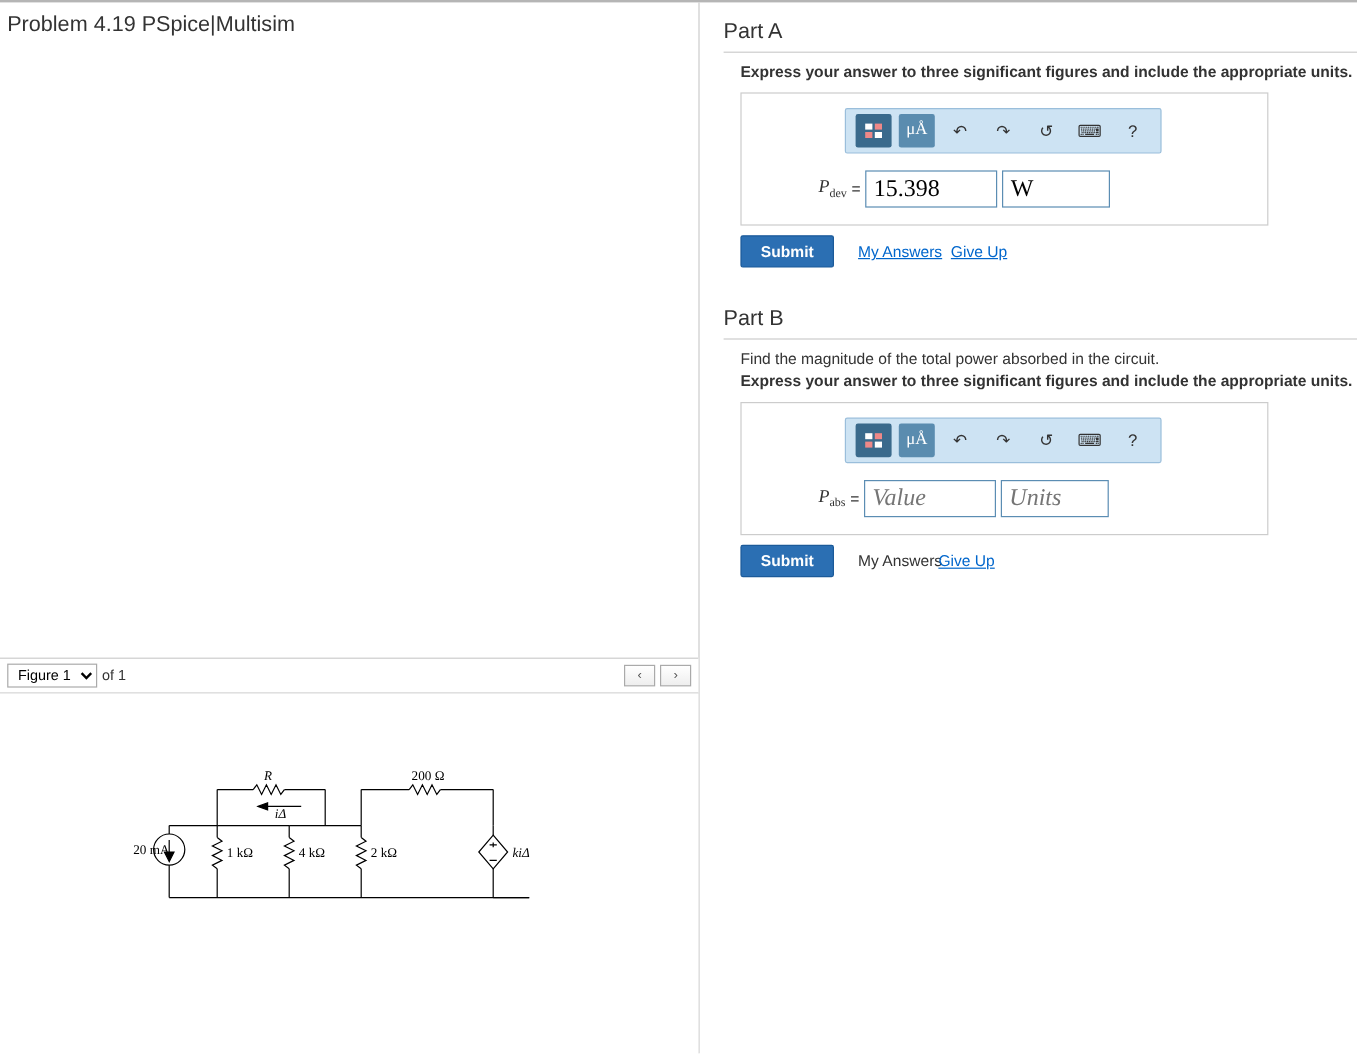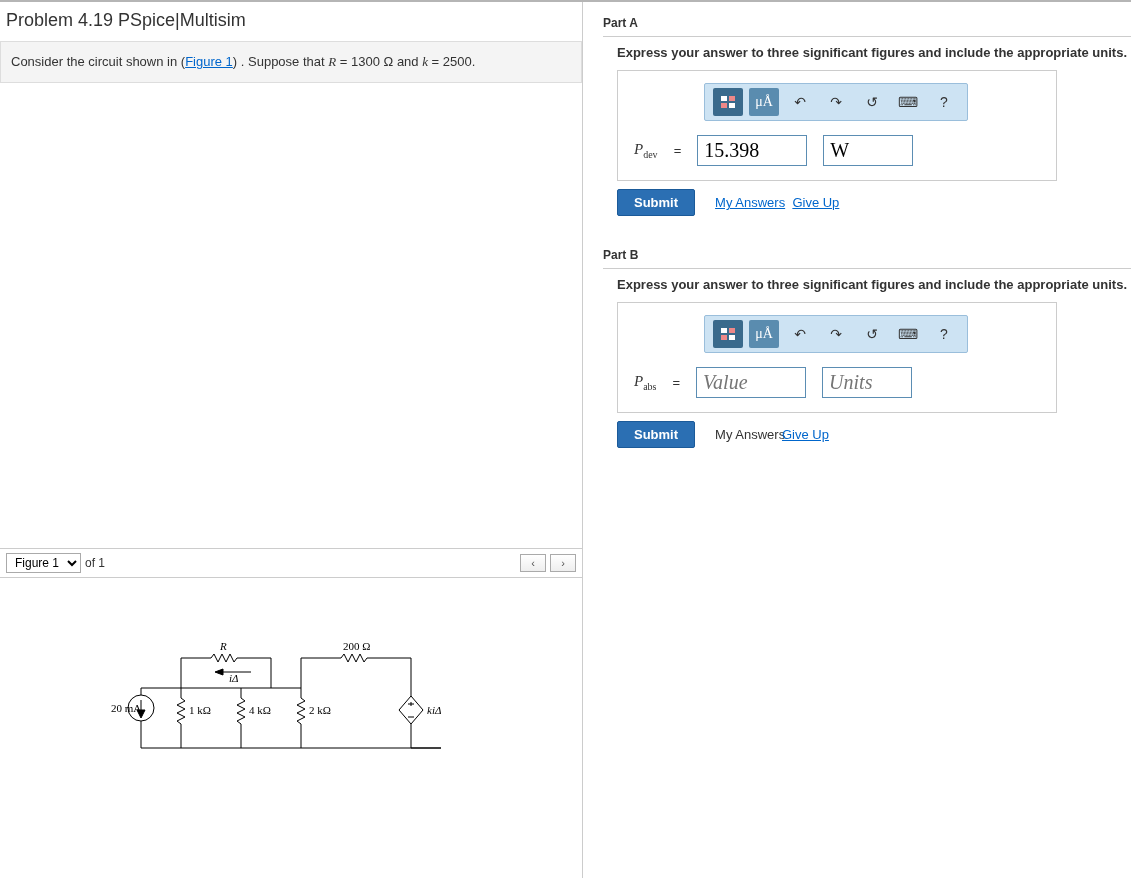--- a/index.html
+++ b/index.html
@@ -61,22 +61,22 @@
     background: linear-gradient(#fff,#eee);
     width: 26px; height: 18px;
     font-size: 11px;
     display: flex; align-items: center; justify-content: center;
     color: #555;
   }
   .fig-canvas { height: 300px; position: relative; background: #fff; }
   .circuit-svg { display:block; margin: 60px auto 0 auto; }
 
   .part-hdr {
-    font-weight: bold;
-    font-size: 12px;
+    font-weight: normal;
+    font-size: 18px;
     border-bottom: 1px solid #ccc;
     padding: 4px 0 6px 0;
     margin-bottom: 8px;
   }
   .instr { font-size: 13px; margin: 4px 0 4px 14px; }
   .instr-bold { font-weight: bold; }
   .ans-box {
     border: 1px solid #ccc;
     margin: 10px 0 6px 14px;
     width: 440px;
@@ -95,21 +95,21 @@
   }
   .tb-btn {
     width: 30px; height: 28px;
     display: flex; align-items: center; justify-content: center;
     font-size: 14px; color: #333;
     border-radius: 2px;
   }
   .tb-btn.dark { background: #3a6a8c; color: #fff; }
   .tb-btn.dark2 { background: #5a8caf; color: #fff; font-family: serif; }
   .tb-btn svg { display: block; }
-  .eq-row { display: flex; align-items: center; gap: 16px; margin-top: 4px; }
+  .eq-row { display: flex; align-items: center; gap: 4px; margin-top: 4px; margin-left: 48px; }
   .eq-label { font-family: 'Times New Roman', serif; font-style: italic; font-size: 15px; }
   .eq-label sub { font-size: 10px; font-style: normal; }
   .val-input {
     border: 1px solid #5b8db3;
     font-size: 20px;
     padding: 3px 6px;
     font-family: 'Times New Roman', serif;
     width: 110px;
   }
   .unit-input {
@@ -145,23 +145,20 @@
   }
   .part-gap { height: 28px; }
 </style>
 </head>
 <body>
 
 <div class="page">
 
   <div class="left-col">
     <div class="prob-title">Problem 4.19 PSpice|Multisim</div>
-    <div class="intro-box">
-      <span>Consider the circuit shown in (</span><a href="#">Figure 1</a><span>) . Suppose that </span><span class="ital">R</span><span> = 1300 </span><span>Ω</span><span> and </span><span class="ital">k</span><span> = 2500.</span>
-    </div>
 
     <div class="spacer"></div>
 
     <div class="fig-bar">
       <select class="fig-select">
         <option>Figure 1</option>
       </select>
       <span>of 1</span>
       <div class="fig-nav">
         <div class="nav-btn">‹</div>
@@ -272,20 +269,21 @@
       <span>
         <span class="link">My Answers</span>
         &nbsp;<span class="link">Give Up</span>
       </span>
     </div>
 
 
     <div class="part-gap"></div>
 
     <div class="part-hdr">Part B</div>
+    <div class="instr">Find the magnitude of the total power absorbed in the circuit.</div>
     <div class="instr instr-bold">Express your answer to three significant figures and include the appropriate units.</div>
 
     <div class="ans-box">
       <div class="toolbar">
         <div class="tb-btn dark">
           <svg width="16" height="14">
               <rect x="1" y="1" width="6" height="5" fill="#fff"></rect>
               <rect x="9" y="1" width="6" height="5" fill="#e88"></rect>
               <rect x="1" y="8" width="6" height="5" fill="#e88"></rect>
               <rect x="9" y="8" width="6" height="5" fill="#fff"></rect>

